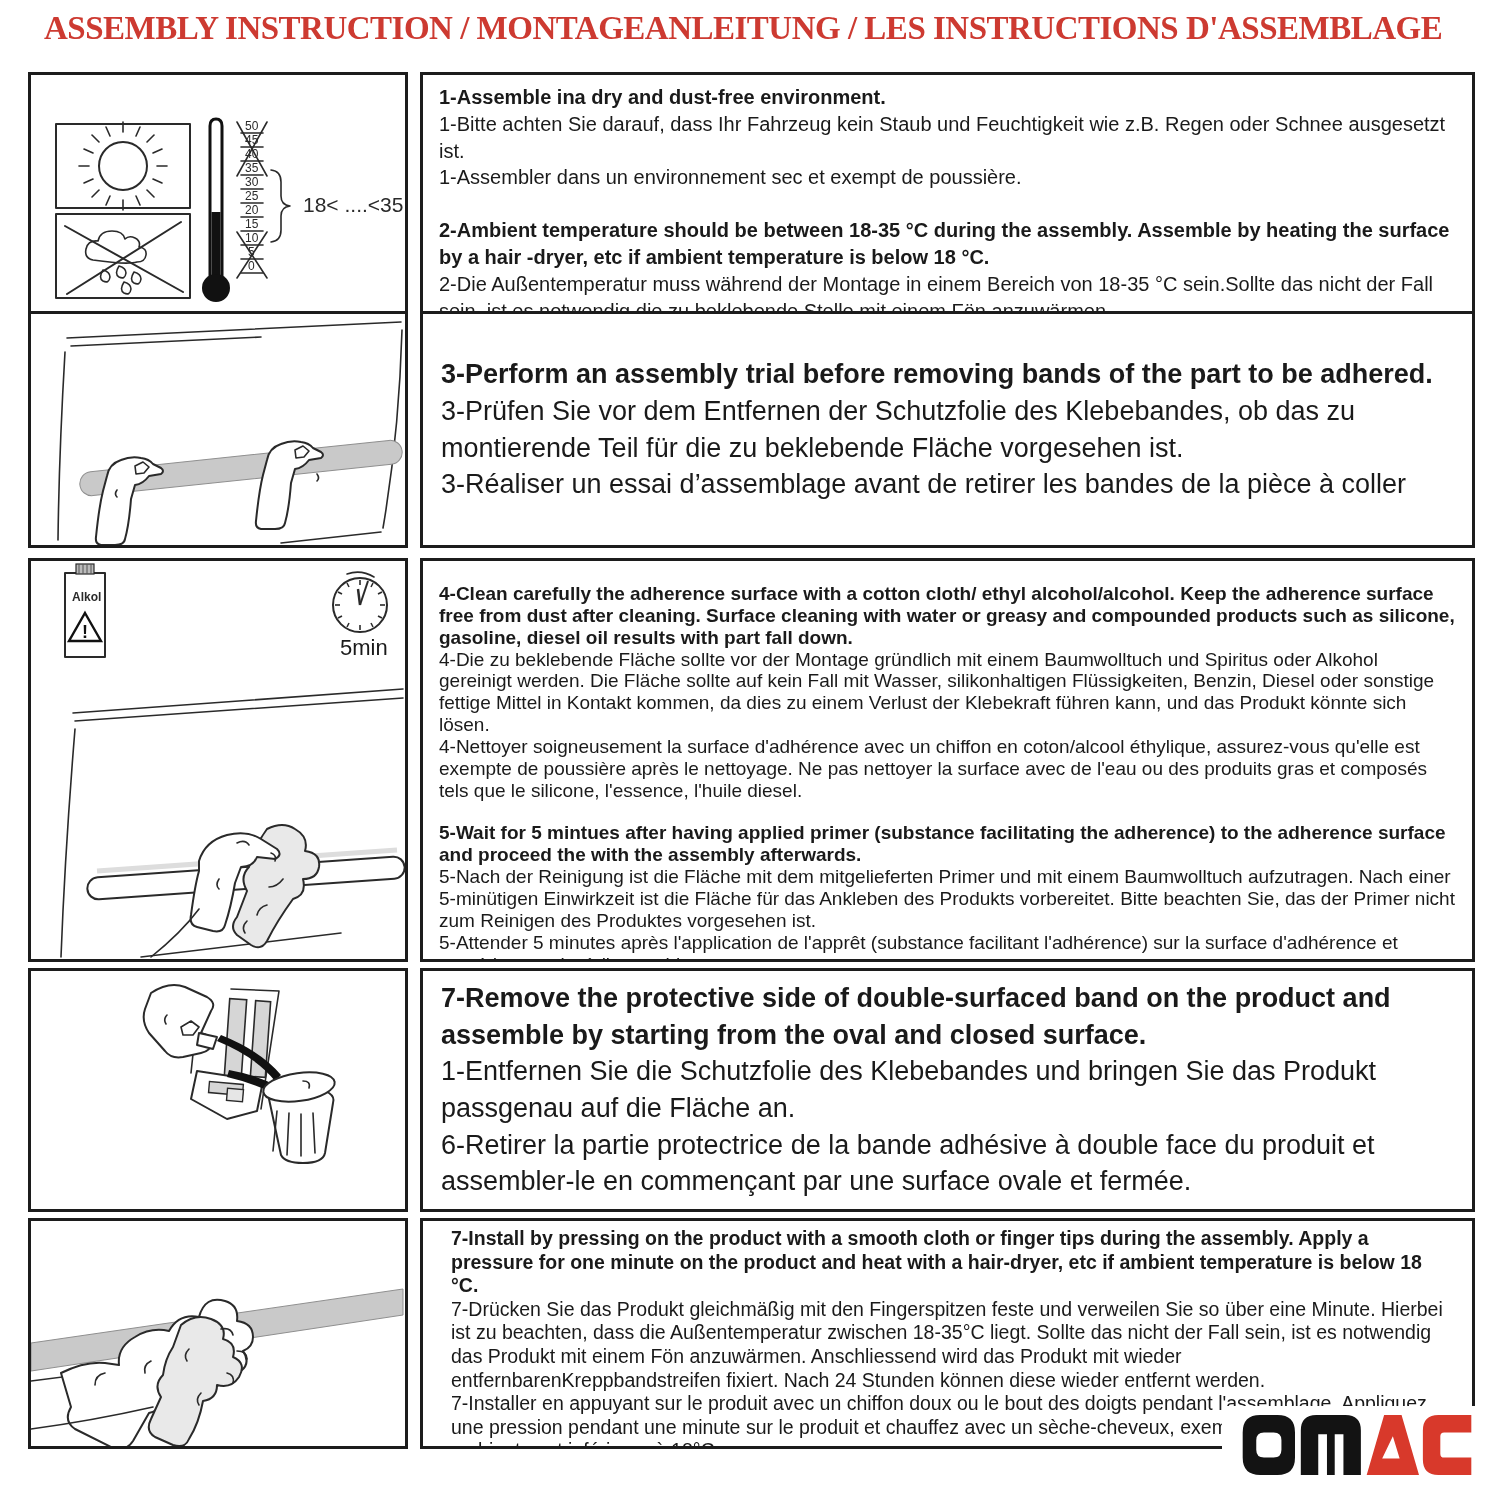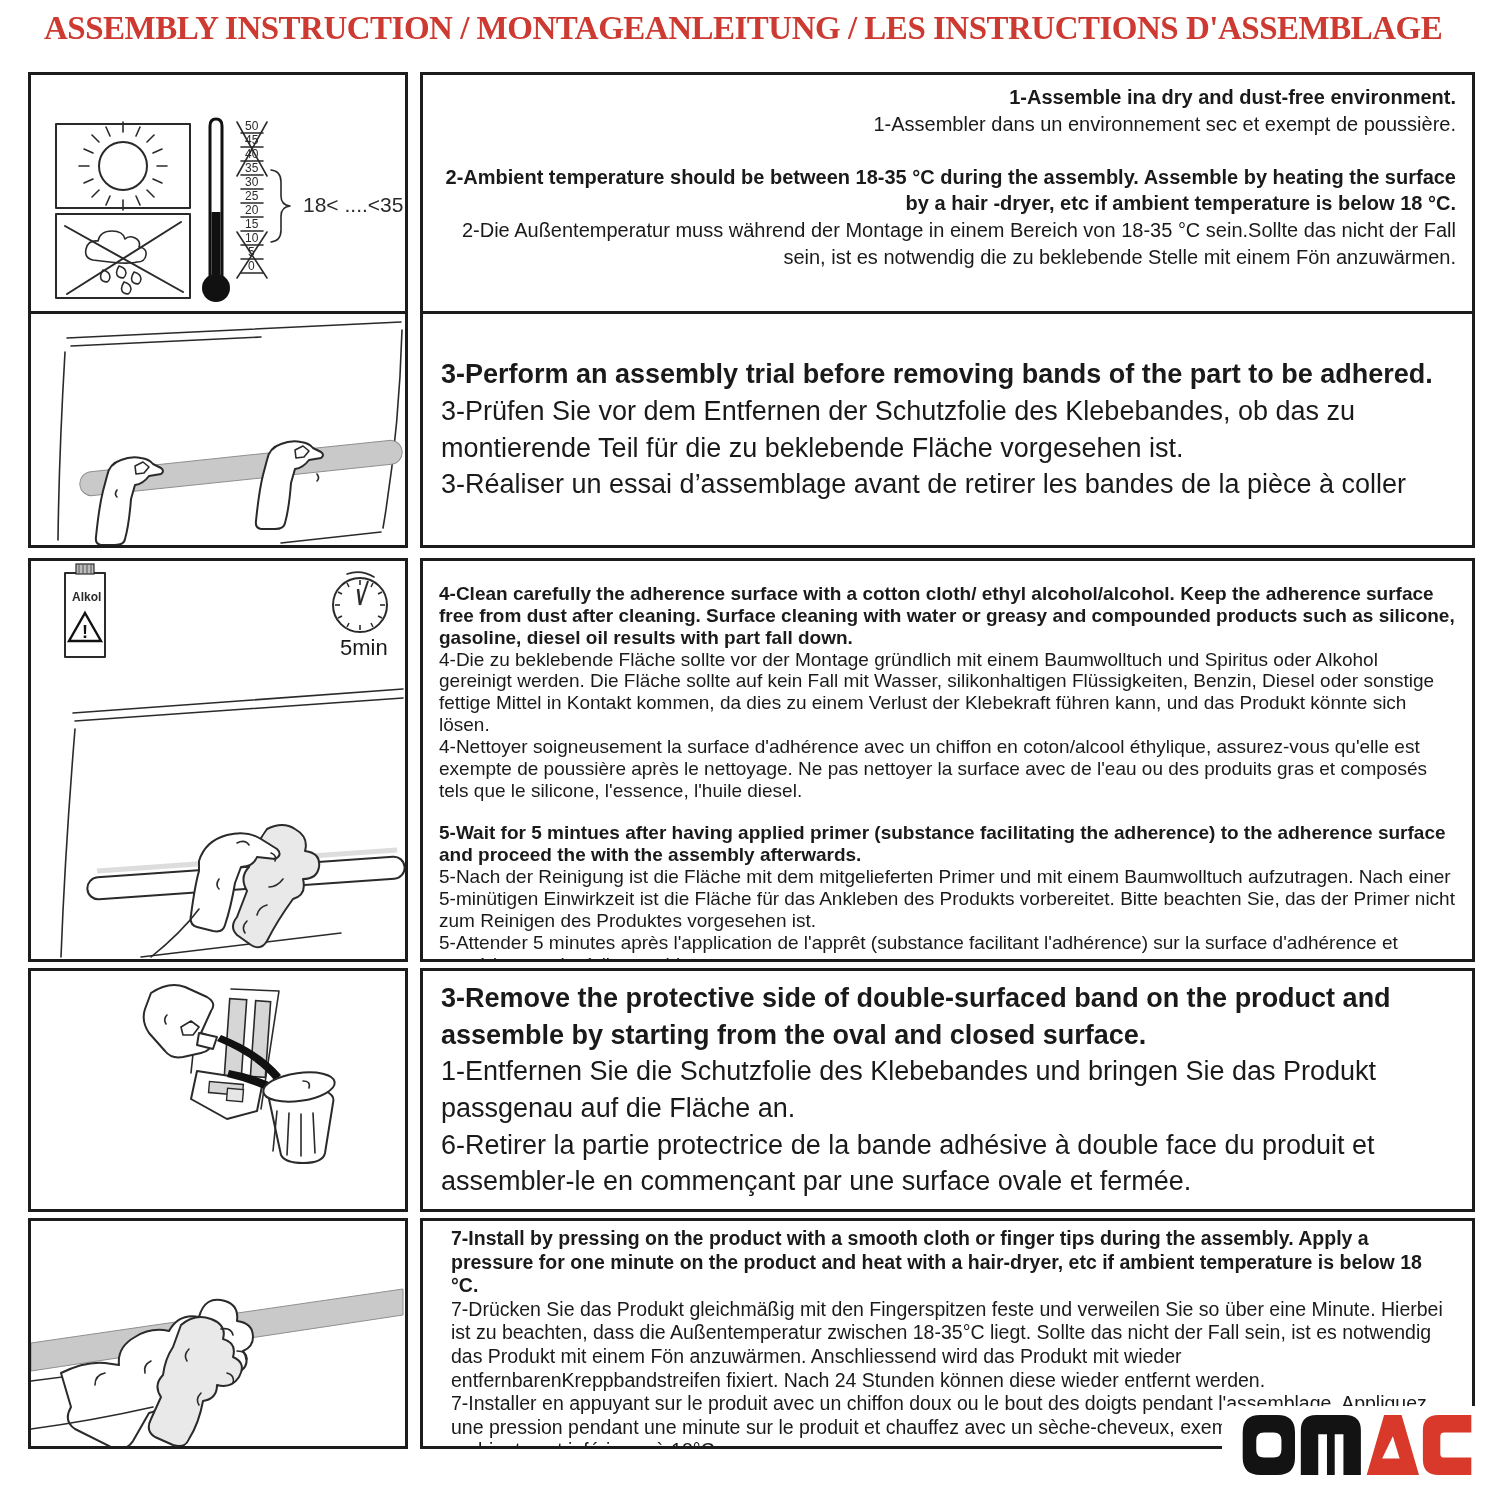--- a/index.html
+++ b/index.html
@@ -4,21 +4,21 @@
 <style>
   html,body{margin:0;padding:0;background:#fff;}
   body{width:1500px;height:1500px;position:relative;font-family:"Liberation Sans",sans-serif;color:#1a1a1a;overflow:hidden;}
   .title{position:absolute;left:44px;top:10px;font-size:33px;font-weight:800;letter-spacing:-0.5px;white-space:nowrap;color:#cd3a31;font-family:Liberation Serif, serif;}
   .row{position:absolute;left:28px;width:1447px;display:flex;gap:12px;box-sizing:border-box;}
   .illus{flex:0 0 380px;width:380px;border:3px solid #1c1c1c;background:#fff;box-sizing:border-box;overflow:hidden;}
   .illus svg{display:block;width:100%;height:100%;}
   .txt{flex:1;border:3px solid #1c1c1c;background:#fff;box-sizing:border-box;overflow:hidden;}
   .txt p{margin:0;}
   .txt .b{font-weight:700;}
-  .t1{padding:9px 16px;font-size:20px;line-height:1.34;text-align:right;}
+  .t1{padding:9px 16px;font-size:20px;line-height:1.34;}
   .t1 .spacer{height:26px;}
   .t3{padding:22px 16px;font-size:19px;line-height:1.15;}
   .t3 .spacer{height:21px;}
   .t5{padding:6px 28px;font-size:19.5px;line-height:1.21;}
   .big{display:flex;flex-direction:column;justify-content:center;padding:10px 18px;font-size:27px;line-height:1.36;}
   #row1{top:72px;height:281px;}
   #row2{top:311px;height:237px;}
   #row3{top:558px;height:404px;}
   #row4{top:968px;height:244px;}
   #row5{top:1218px;height:231px;}
@@ -111,20 +111,21 @@
           <line x1="206" y1="132" x2="236" y2="178"></line>
             <line x1="236" y1="132" x2="206" y2="178"></line>
         </g>
         <path class="thin" d="M240,70 q10,1 10,12 v14 q0,9 9,10 q-9,1 -9,10 v14 q0,11 -10,12"></path>
         <text x="272" y="112" font-size="21" fill="#2a2a2a">18&lt; ....&lt;35 C</text>
       </g>
     </svg>
   </div>
   <div class="txt t1">
     <p class="b">1-Assemble ina dry and dust-free environment.</p>
+    <p>1-Bitte achten Sie darauf, dass Ihr Fahrzeug kein Staub und Feuchtigkeit wie z.B. Regen oder Schnee ausgesetzt ist.</p>
     <p>1-Assembler dans un environnement sec et exempt de poussière.</p>
     <div class="spacer"></div>
     <p class="b">2-Ambient temperature should be between 18-35 °C  during the assembly. Assemble by heating the surface by a hair -dryer, etc if ambient temperature is below 18 °C.</p>
     <p>2-Die Außentemperatur muss während der Montage in einem Bereich von 18-35 °C  sein.Sollte das nicht der Fall sein, ist es notwendig die zu beklebende Stelle mit einem Fön anzuwärmen.</p>
 
   </div>
 </div>
 
 <div class="row" id="row2">
   <div class="illus">
@@ -251,21 +252,21 @@
       </g>
 
       <g>
         <path class="wfill" d="M238,128 q2,-6 16,-8 q30,-6 44,2 q6,4 4,10 l-8,50 q-2,10 -22,10 q-18,0 -22,-8 z" stroke-width="1.8"></path>
         <ellipse cx="268" cy="116" rx="36" ry="14" class="wfill" transform="rotate(-8 268 116)" stroke-width="1.8"></ellipse>
         <path class="thin" d="M272,110 q8,0 6,7 M246,140 l-4,40 M258,142 l-2,42 M270,143 l0,42 M282,142 l2,40"></path>
       </g>
     </svg>
   </div>
   <div class="txt big">
-    <p class="b">3-Remove the protective side of double-surfaced band on the product and assemble by starting from the oval and closed surface.</p>
+    <p class="b">7-Remove the protective side of double-surfaced band on the product and assemble by starting from the oval and closed surface.</p>
     <p>1-Entfernen Sie die Schutzfolie des Klebebandes und bringen Sie das Produkt passgenau auf die Fläche an.</p>
     <p>6-Retirer la partie protectrice de la bande adhésive à double face du produit et assembler-le en commençant par une surface ovale et fermée.</p>
   </div>
 </div>
 
 <div class="row" id="row5">
   <div class="illus">
     <svg viewBox="0 0 374 225">
       <polygon points="0,122 372,68 372,94 0,150" class="strip" stroke="#2a2a2a" stroke-width="1.6"></polygon>
       <path class="thin" d="M0,160 Q60,152 110,148"></path>

